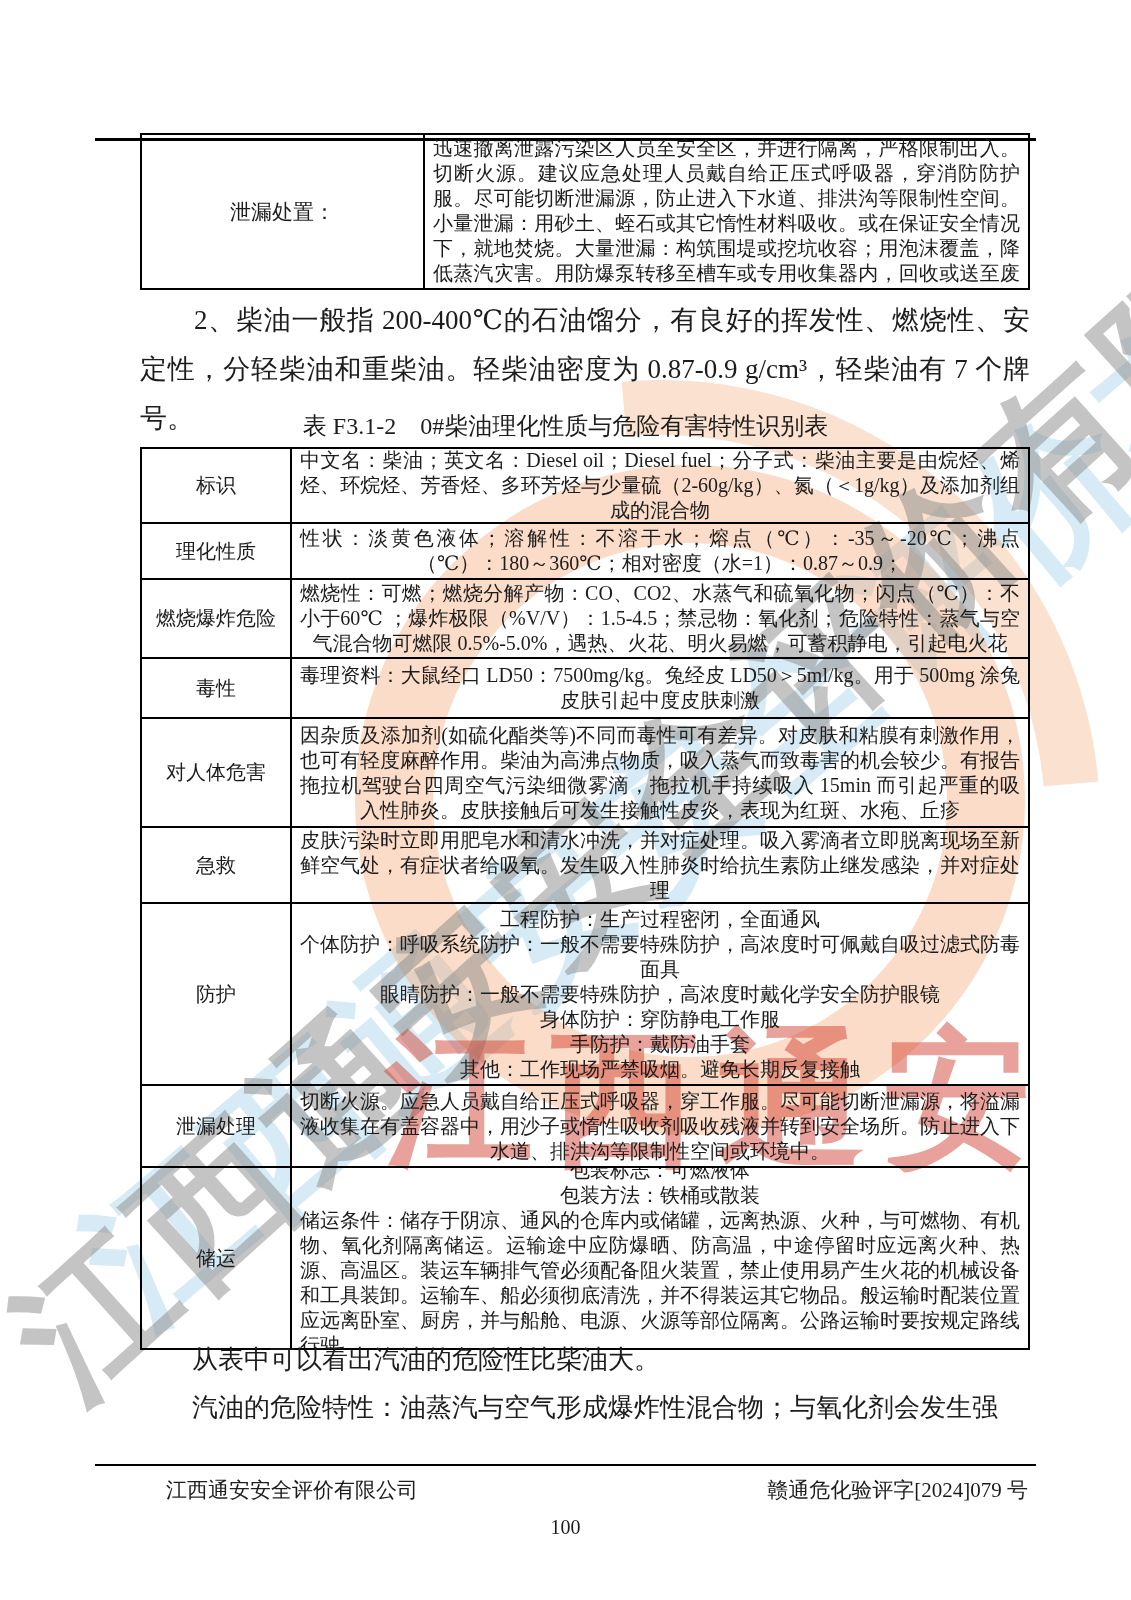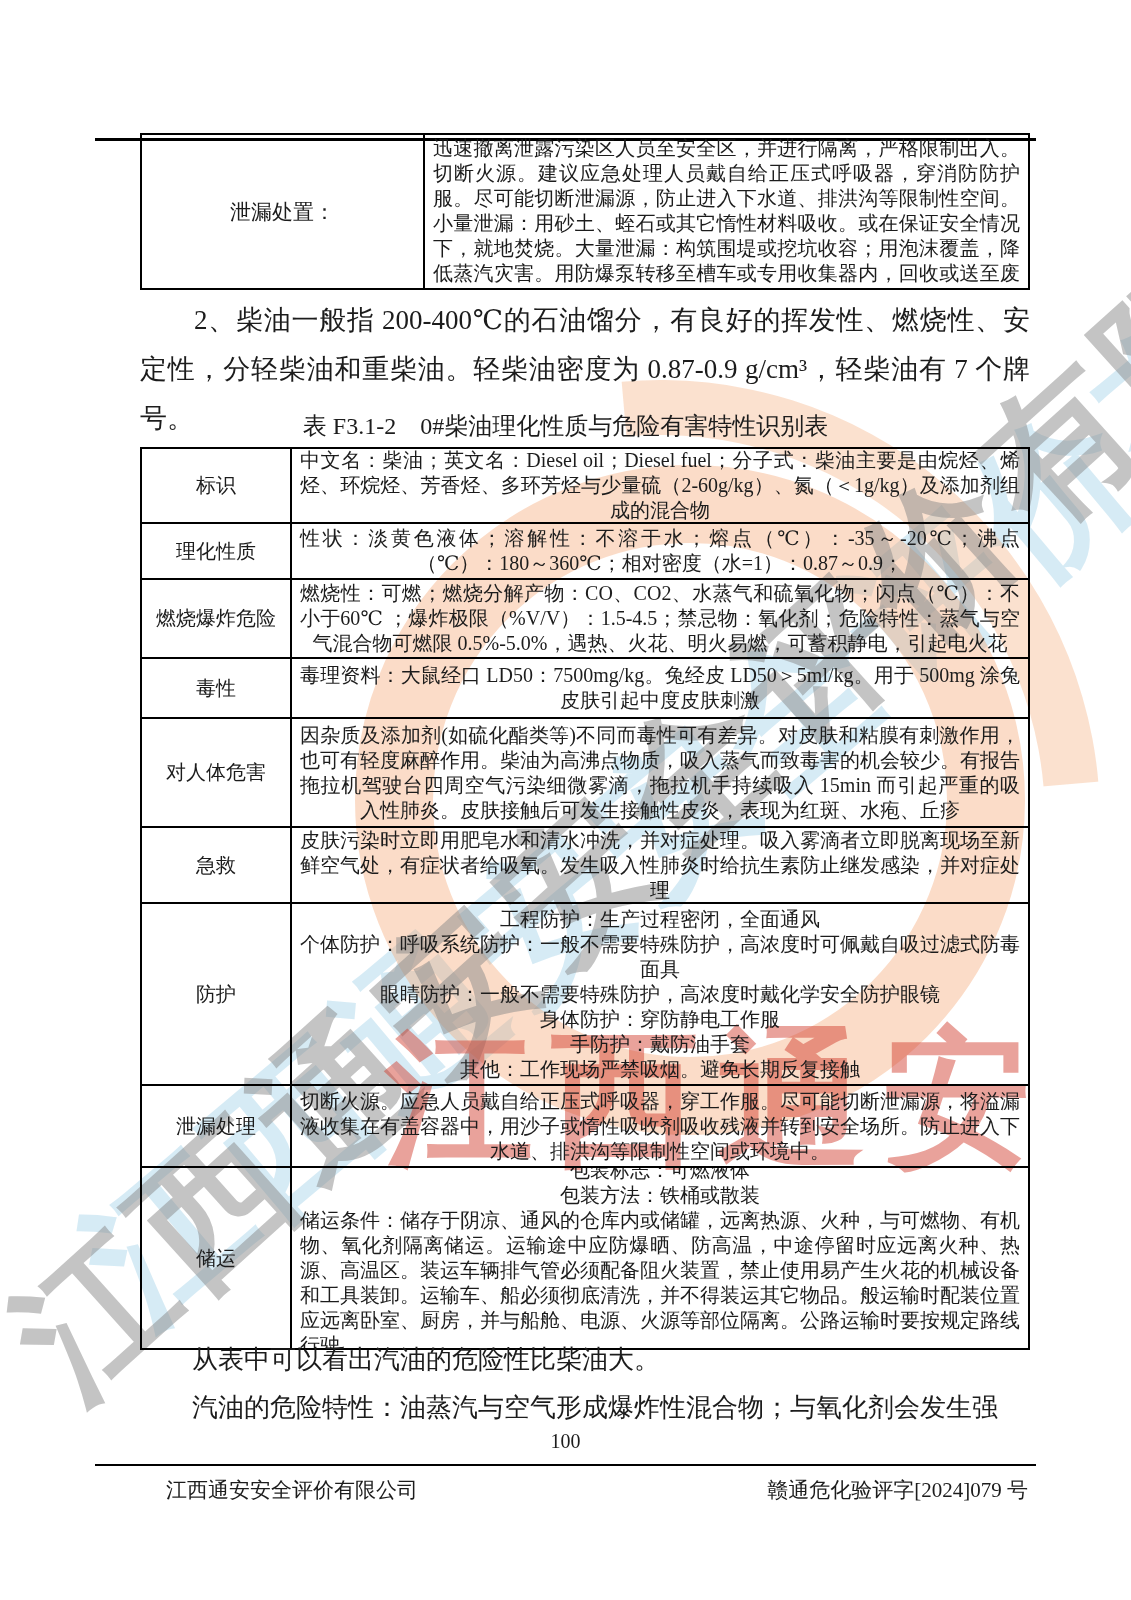--- a/index.html
+++ b/index.html
@@ -115,21 +115,21 @@
   
   .note{
     position:absolute;left:140px;width:890px;
     font-size:26px;line-height:36px;text-indent:2em;
   }
   .note1{top:1342px;}
   .note2{top:1390px;}
 
   
   .page-number{
-    position:absolute;left:0;top:1430px;width:100%;
+    position:absolute;left:0;top:1516px;width:100%;
     text-align:center;font-size:20px;
   }
   .footer-row{
     position:absolute;left:166px;right:103px;top:1476px;
     display:flex;justify-content:space-between;
     font-size:21px;
   }
 </style>
 </head>
 <body>

